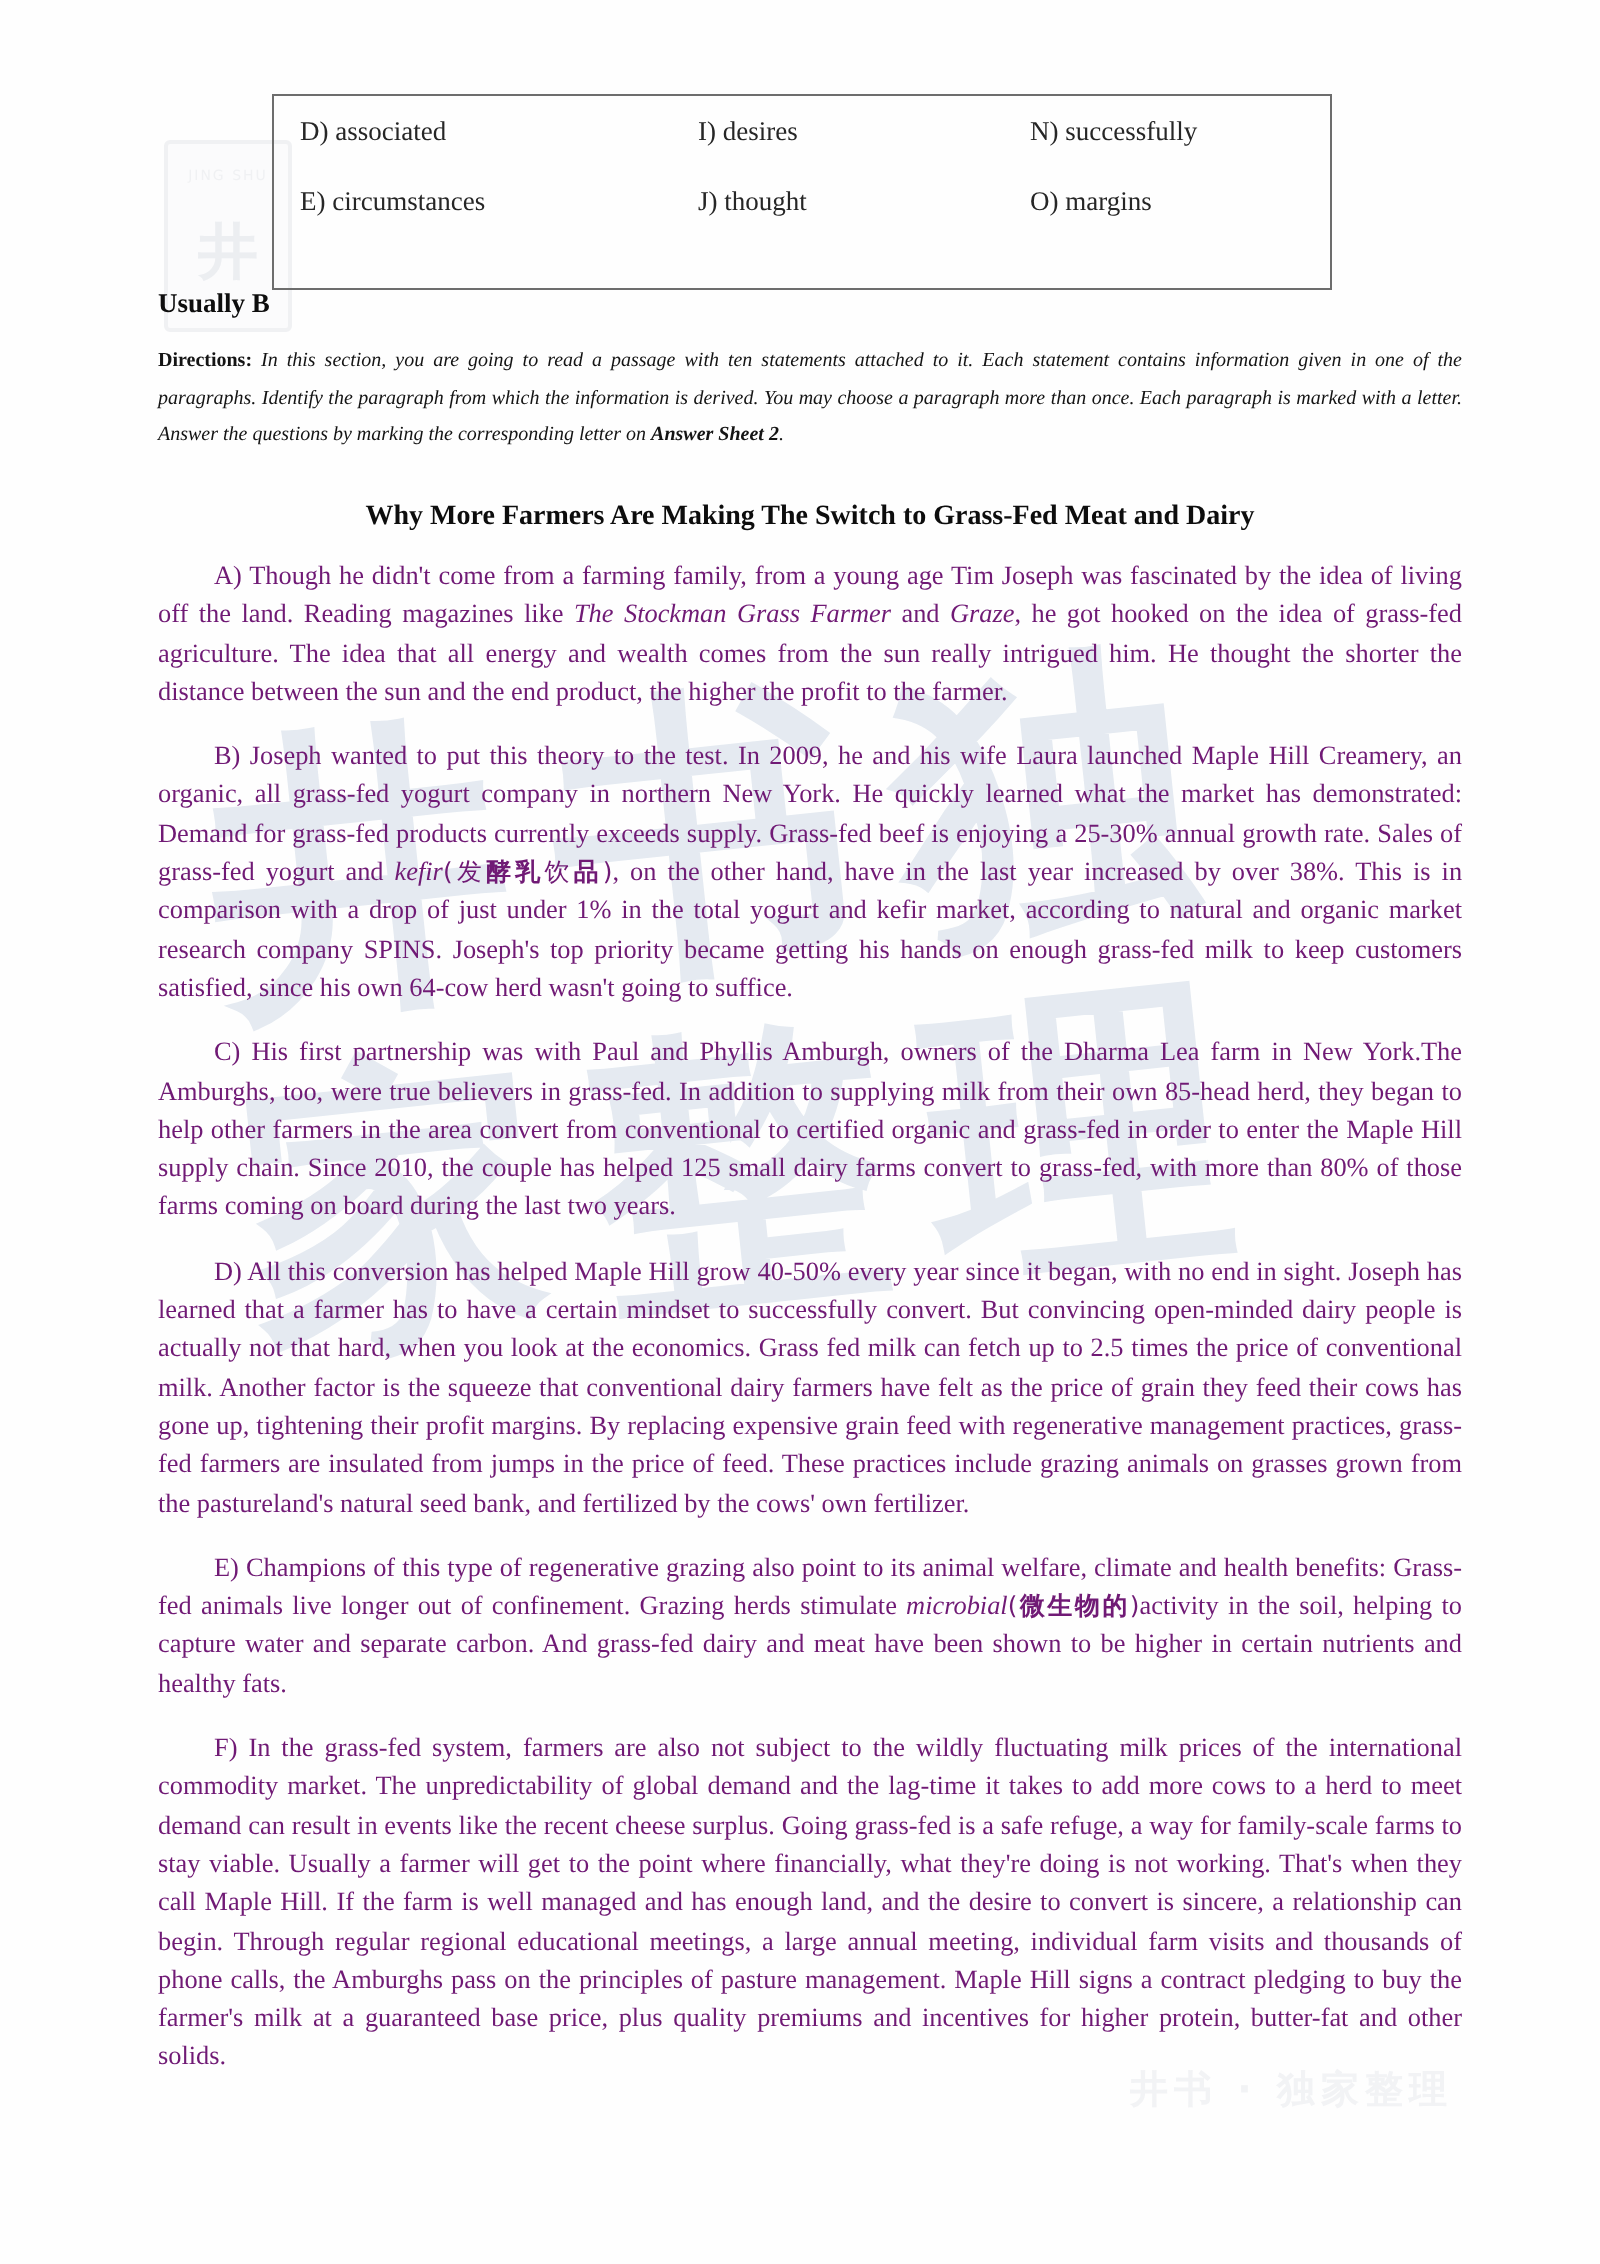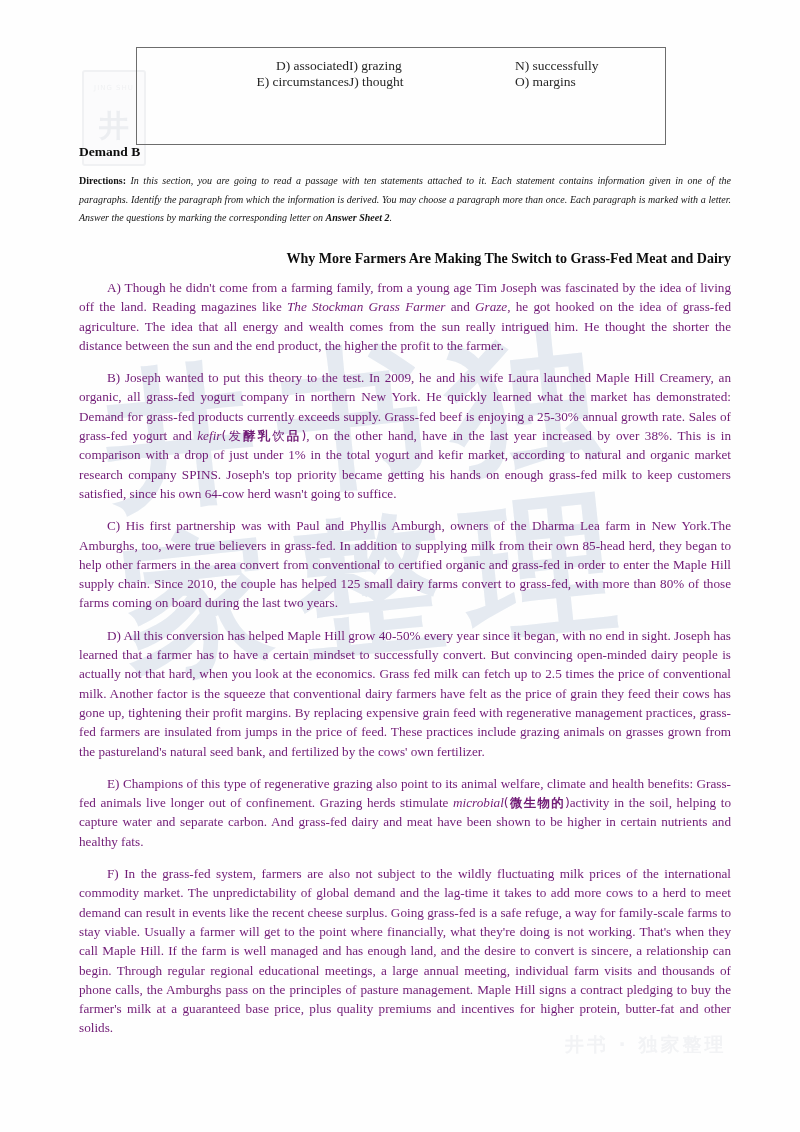--- a/index.html
+++ b/index.html
@@ -98,28 +98,28 @@
     width: 530px;
     height: 98px;
     border: 1px solid #6d6d6d;
     box-sizing: border-box;
   }
   .wb-row {
     display: flex;
     padding: 0 0 0 13px;
   }
   .wb-row:first-child { margin-top: 10px; }
-  .wb-row:nth-child(2) { }
+  .wb-row:nth-child(2) { margin-top: 19px; }
   .wb-cell {
     font-size: 13.5px;
     line-height: 16px;
     color: #262626;
     white-space: nowrap;
   }
-  .wb-c0 { width: 199px; text-align: right; }
+  .wb-c0 { width: 199px; }
   .wb-c1 { width: 166px; }
   .wb-c2 { width: 150px; }
 
   
   .section-label {
     position: absolute;
     left: 79px;
     top: 144px;
     font-size: 13.5px;
     font-weight: bold;
@@ -146,21 +146,21 @@
     font-style: italic;
     font-weight: bold;
   }
 
   
   .article-title {
     position: absolute;
     left: 79px;
     top: 251px;
     width: 652px;
-    text-align: right;
+    text-align: center;
     font-size: 14px;
     font-weight: bold;
     color: #0d0d0d;
   }
 
   
   .passage {
     position: absolute;
     left: 79px;
     top: 278px;
@@ -198,31 +198,31 @@
       <span>井</span>
     </div>
     <div class="wm-footer">井书 · 独家整理</div>
   </div>
 
   <div class="content">
 
     <div class="wordbank">
       <div class="wb-row">
         <div class="wb-cell wb-c0">D) associated</div>
-        <div class="wb-cell wb-c1">I) grazing</div>
+        <div class="wb-cell wb-c1">I) desires</div>
         <div class="wb-cell wb-c2">N) successfully</div>
       </div>
       <div class="wb-row">
         <div class="wb-cell wb-c0">E) circumstances</div>
         <div class="wb-cell wb-c1">J) thought</div>
         <div class="wb-cell wb-c2">O) margins</div>
       </div>
     </div>
 
-    <div class="section-label">Demand B</div>
+    <div class="section-label">Usually B</div>
 
     <div class="directions">
       <span class="lead">Directions:</span><span class="body">&nbsp;</span><span class="body">In this section, you are going to read a passage with ten statements attached to it. Each statement contains information given in one of the paragraphs. Identify the paragraph from which the information is derived. You may choose a paragraph more than once. Each paragraph is marked with a letter. Answer the questions by marking the corresponding letter on </span><span class="sheet">Answer Sheet 2</span><span class="body">.</span>
     </div>
 
     <div class="article-title">Why More Farmers Are Making The Switch to Grass-Fed Meat and Dairy</div>
 
     <div class="passage">
         <div class="para"><span>A)</span><span> Though he didn't come from a farming family, from a young age Tim Joseph was fascinated by the idea of living off the land. Reading magazines like </span><i>The Stockman Grass Farmer</i><span> and </span><i>Graze</i><span>, he got hooked on the idea of grass-fed agriculture. The idea that all energy and wealth comes from the sun really intrigued him. He thought the shorter the distance between the sun and the end product, the higher the profit to the farmer.</span></div>
         <div class="para"><span>B)</span><span> Joseph wanted to put this theory to the test. In 2009, he and his wife Laura launched Maple Hill Creamery, an organic, all grass-fed yogurt company in northern New York. He quickly learned what the market has demonstrated: Demand for grass-fed products currently exceeds supply. Grass-fed beef is enjoying a 25-30% annual growth rate. Sales of grass-fed yogurt and </span><i>kefir</i><span class="cjk">(发</span><span class="cjk-b">酵乳</span><span class="cjk">饮</span><span class="cjk-b">品</span><span class="cjk">)</span><span>, on the other hand, have in the last year increased by over 38%. This is in comparison with a drop of just under 1% in the total yogurt and kefir market, according to natural and organic market research company SPINS. Joseph's top priority became getting his hands on enough grass-fed milk to keep customers satisfied, since his own 64-cow herd wasn't going to suffice.</span></div>

